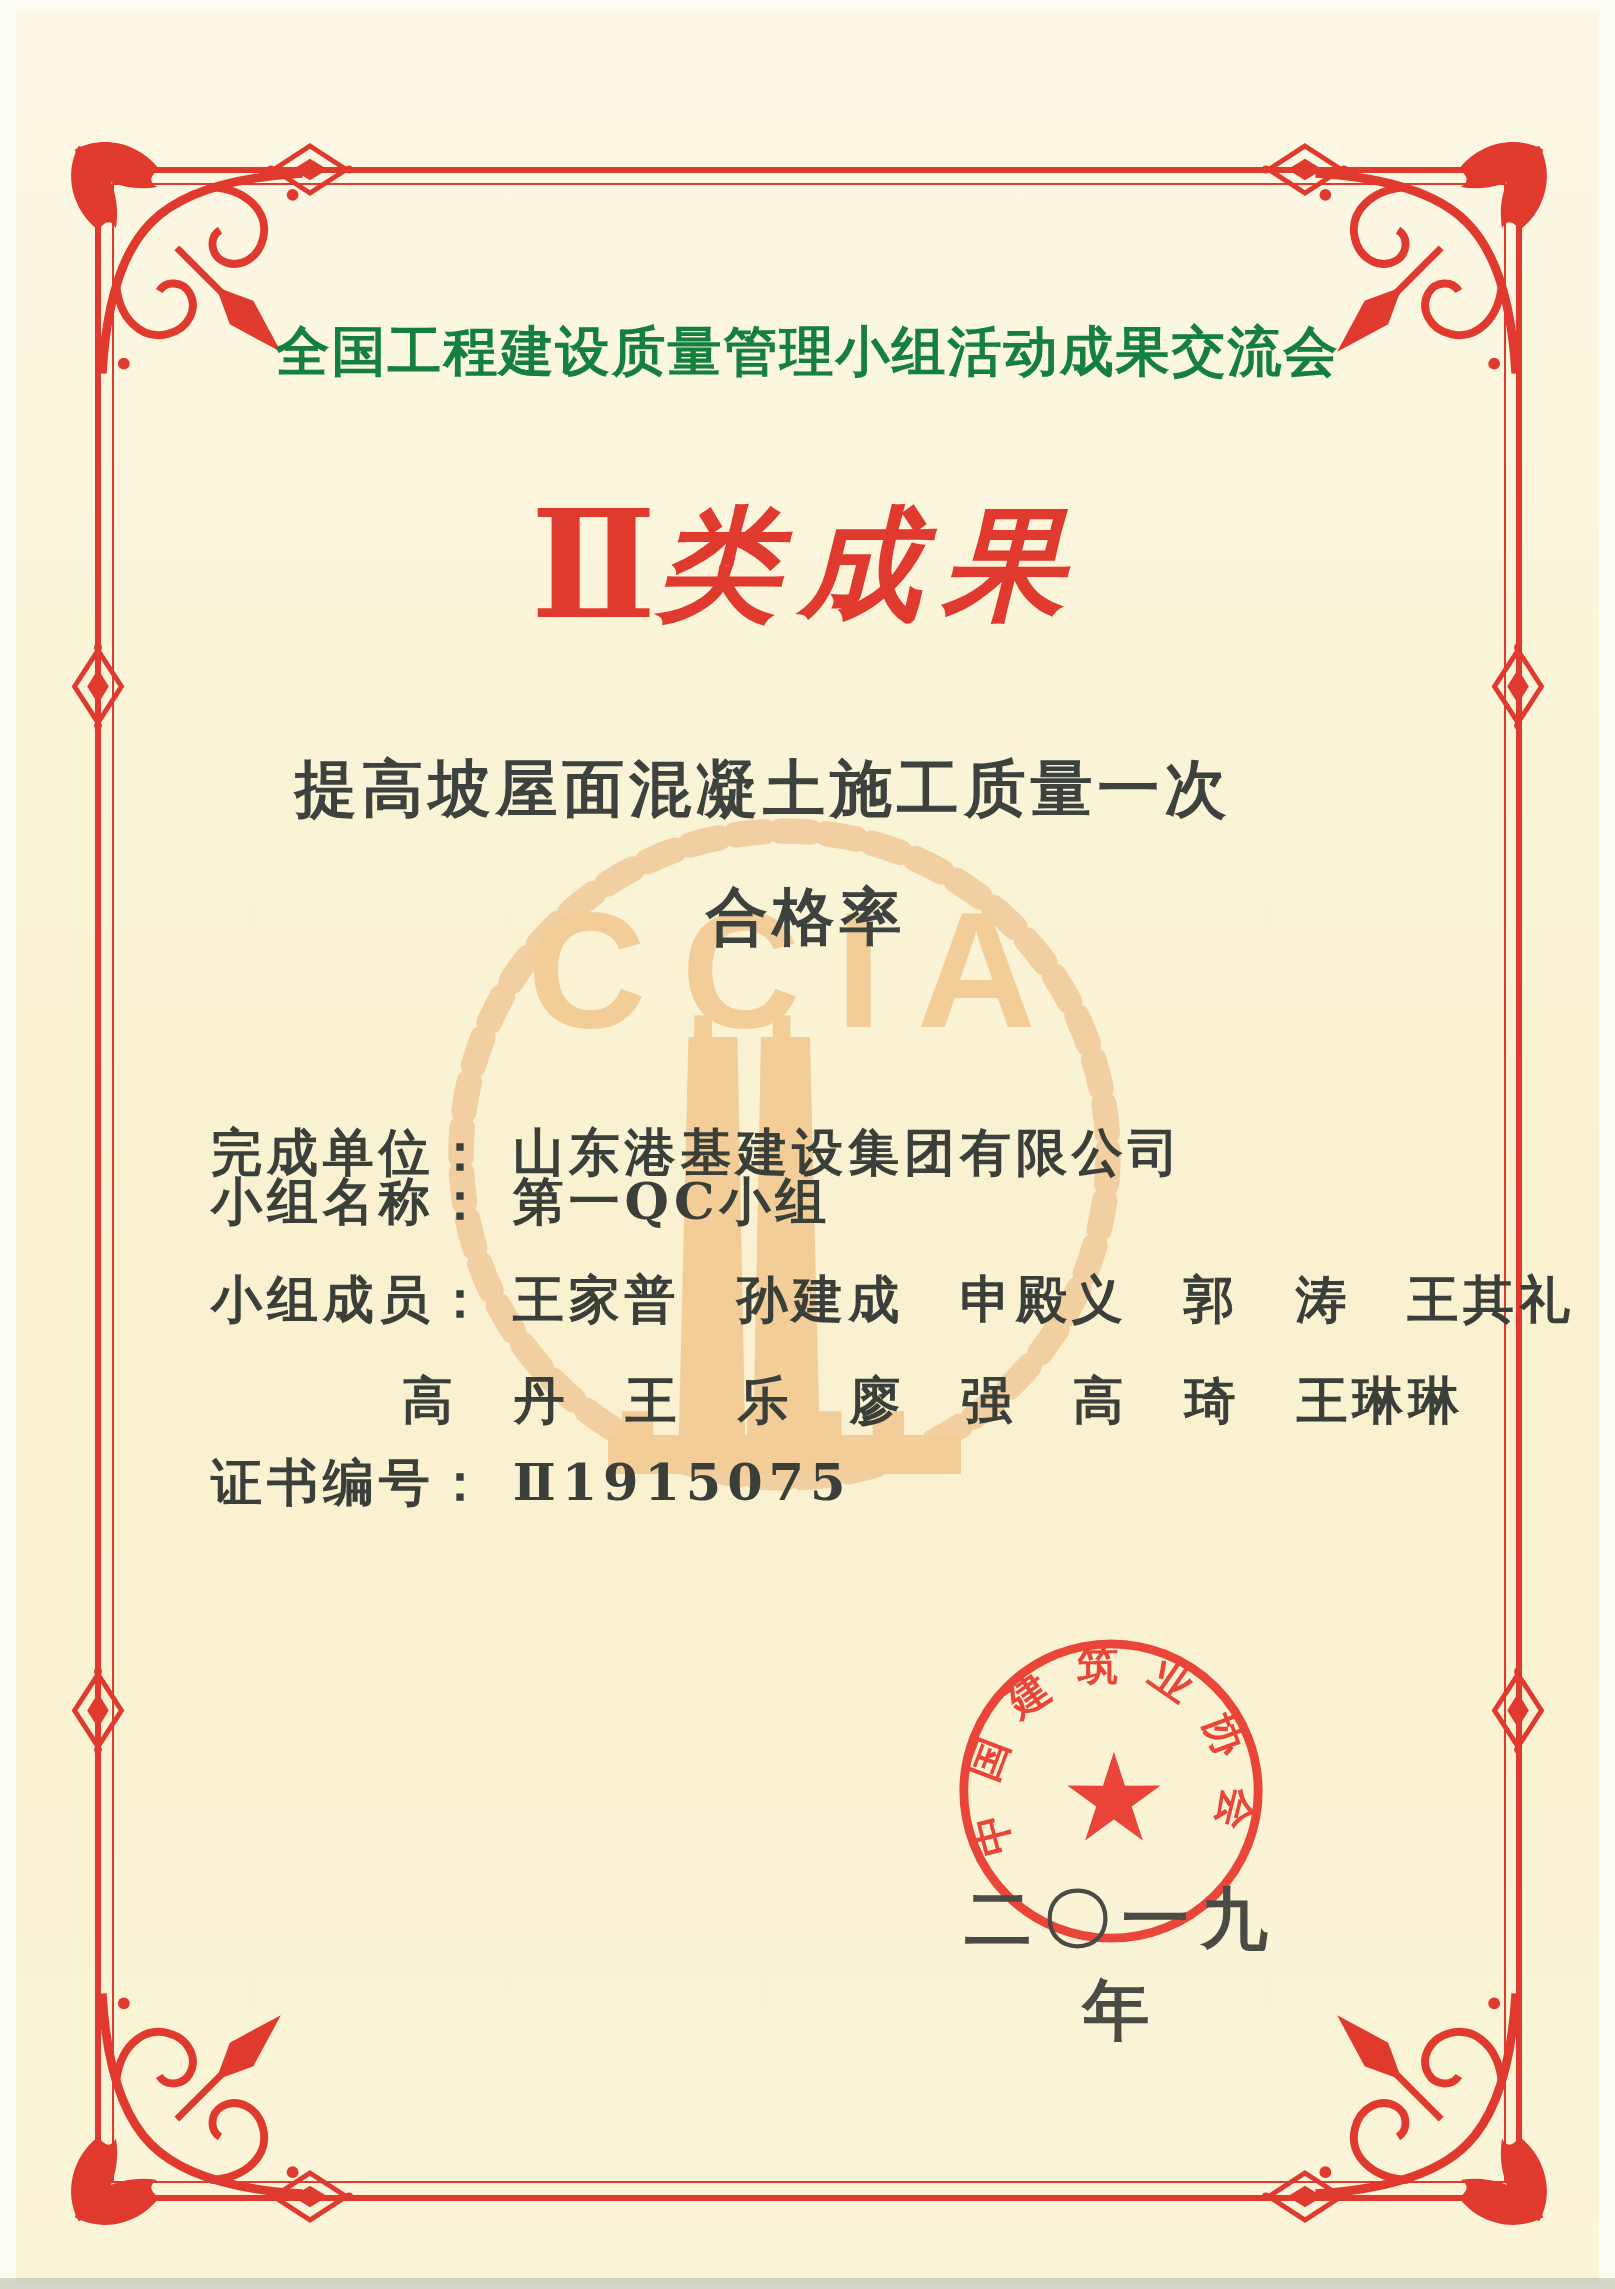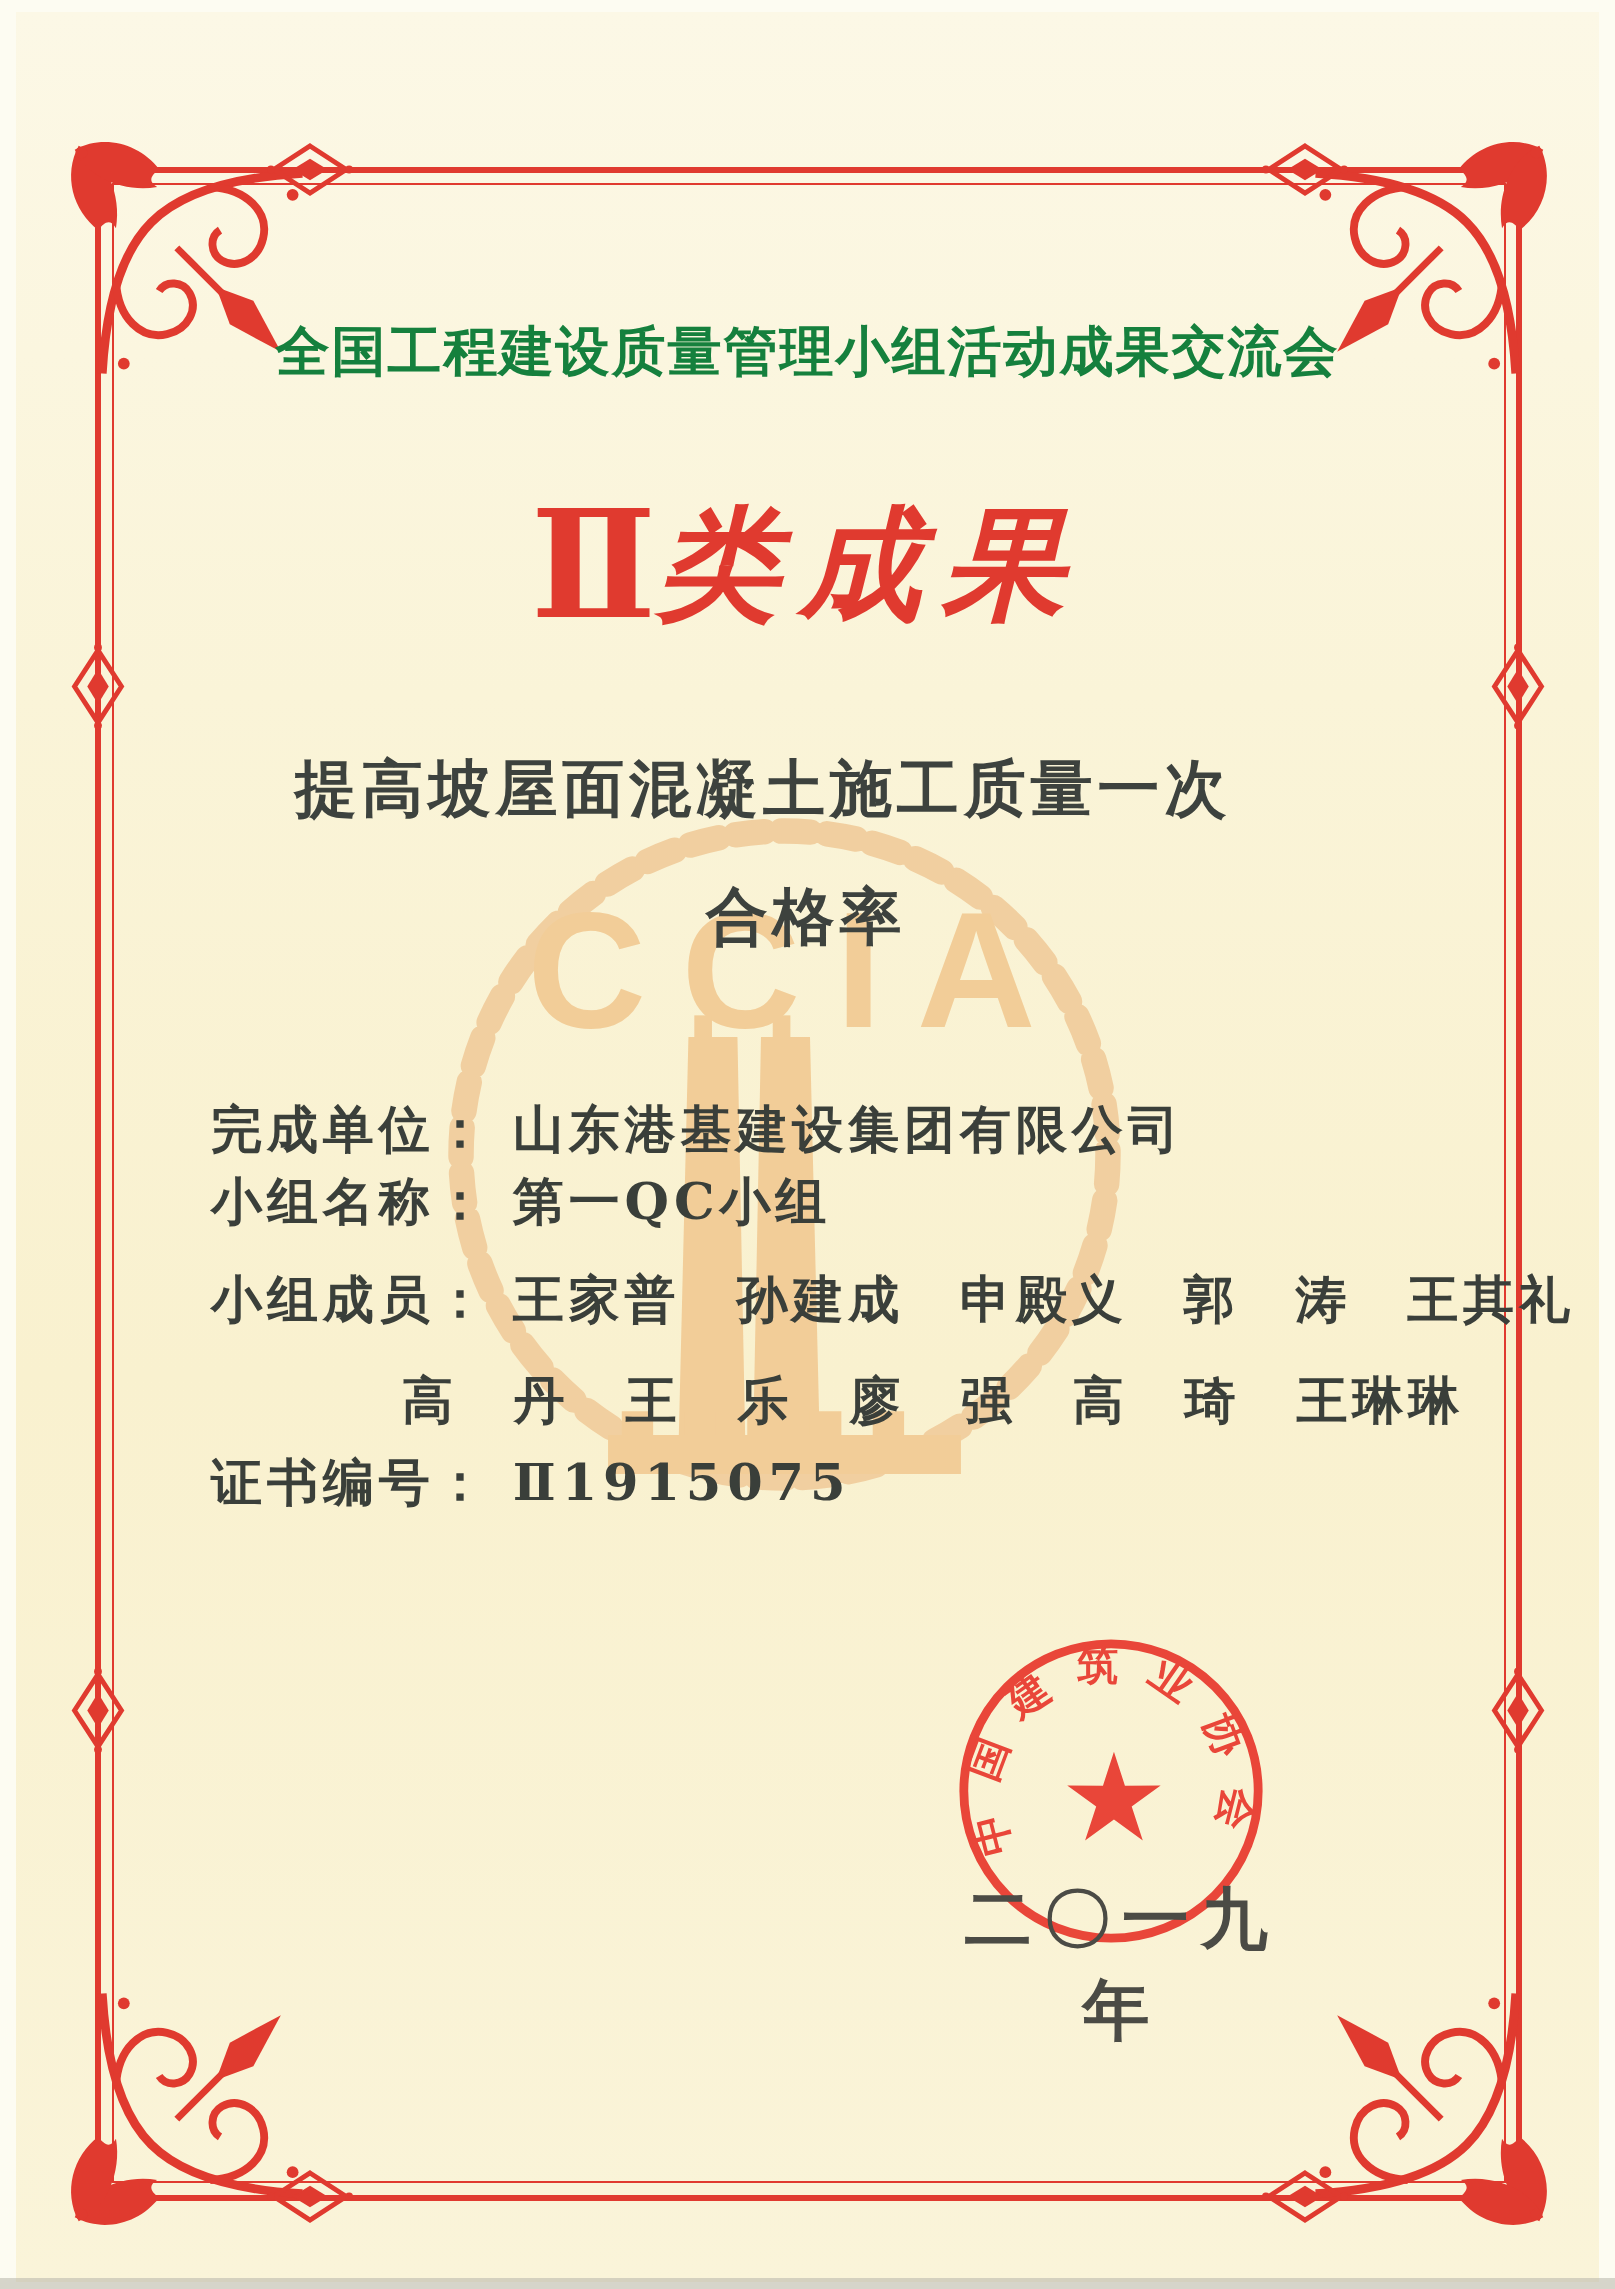--- a/index.html
+++ b/index.html
@@ -133,21 +133,21 @@
   <div class="ctitle">全国工程建设质量管理小组活动成果交流会</div>
 
   <div class="award">
     <span class="numeral">Ⅱ</span>
     <span class="calli">类成果</span>
   </div>
 
   <div class="ach ach1">提高坡屋面混凝土施工质量一次</div>
   <div class="ach ach2">合格率</div>
 
-  <div class="frow" style="top:1096px">
+  <div class="frow" style="top:1119px">
     <span class="flabel">完成单位：</span><span class="fvalue">山东港基建设集团有限公司</span>
   </div>
   <div class="frow" style="top:1266px">
     <span class="flabel">小组成员：</span><span class="fvalue">王家普　孙建成　申殿义　郭　涛　王其礼</span>
   </div>
   <div class="frow" style="top:1168px">
     <span class="flabel">小组名称：</span><span class="fvalue">第一QC小组</span>
   </div>
   <div class="frow members2" style="top:1367px">
     <span>高　丹　王　乐　廖　强　高　琦　王琳琳</span>

